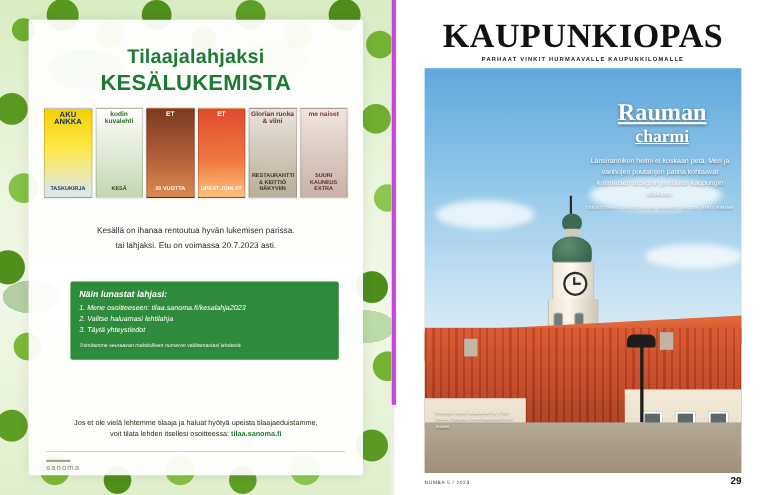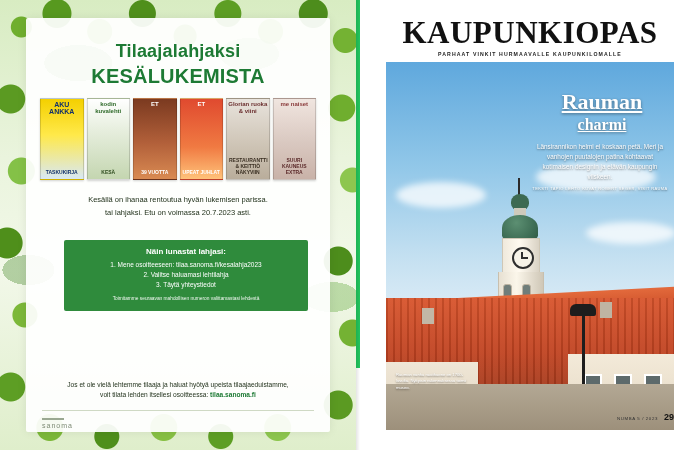--- a/index.html
+++ b/index.html
@@ -10,21 +10,21 @@
   body {
     width: 694px;
     height: 450px;
     overflow: hidden;
     font-family: "Liberation Sans", sans-serif;
   }
   .spread {
     position: relative;
     width: 694px;
     height: 368px;
-    background: #22c55e;
+    background: #d946ef;
   }
 
   
   .left-page {
     position: absolute;
     left: 0;
     top: 0;
     width: 356px;
     height: 450px;
     background: #ffffff;
@@ -143,39 +143,40 @@
   .mag3 { background: linear-gradient(180deg,#7b3a20 0%,#b2603a 55%,#d98a52 100%); }
   .mag4 { background: linear-gradient(180deg,#e04a2f 0%,#f07a42 60%,#ffc27a 100%); }
   .mag5 { background: linear-gradient(180deg,#e8e3dc 0%,#cdc3b4 60%,#b9ad9b 100%); color:#3a2f22; }
   .mag5 .mhead { color: #6b2f2f; }
   .mag6 { background: linear-gradient(180deg,#f0e5df 0%,#d9c8c0 55%,#c9b2a8 100%); color:#5c2b2b; }
   .mag6 .mhead { color: #8a3b3b; }
 
   .body-copy {
     position: absolute;
     left: 26px;
-    top: 176px;
+    top: 186px;
     width: 252px;
     text-align: center;
     font-size: 7.5px;
     line-height: 12.5px;
     color: #23331d;
   }
   .body-copy p { margin: 0; }
 
   .green-box {
     position: absolute;
     left: 38px;
-    top: 222px;
+    top: 238px;
     width: 228px;
     padding: 7px 8px 9px;
     background: #2f8b3c;
     color: #ffffff;
-    text-align: center;
+    text-align: left;
     border-radius: 2px;
+    font-style: italic;
   }
   .green-box .gb-title {
     font-size: 8px;
     font-weight: bold;
     margin-bottom: 4px;
   }
   .green-box ol {
     margin: 0;
     padding: 0;
     list-style: none;
@@ -487,24 +488,24 @@
     top: 310px;
     width: 78px;
     color: #ffffff;
     font-size: 4.2px;
     line-height: 6.4px;
     text-shadow: 0 1px 2px rgba(0,0,0,0.6);
   }
   .page-footer {
     position: absolute;
     left: 26px;
-    top: 412px;
+    top: 432px;
     width: 288px;
     display: flex;
-    justify-content: flex-end;
+    justify-content: space-between;
     align-items: baseline;
     gap: 6px;
   }
   .page-footer .issue {
     font-size: 4.4px;
     letter-spacing: 0.6px;
     color: #333;
   }
   .page-footer .pnum {
     font-size: 9px;

